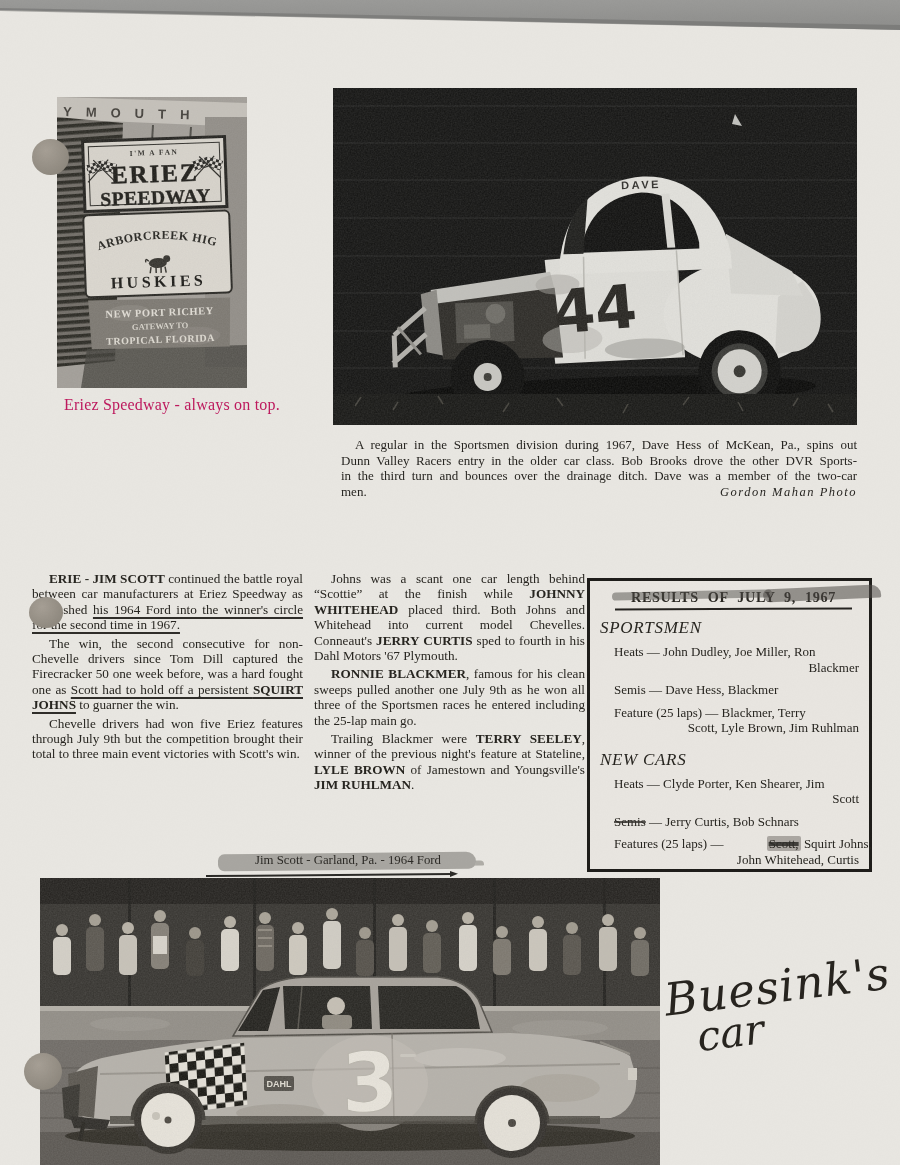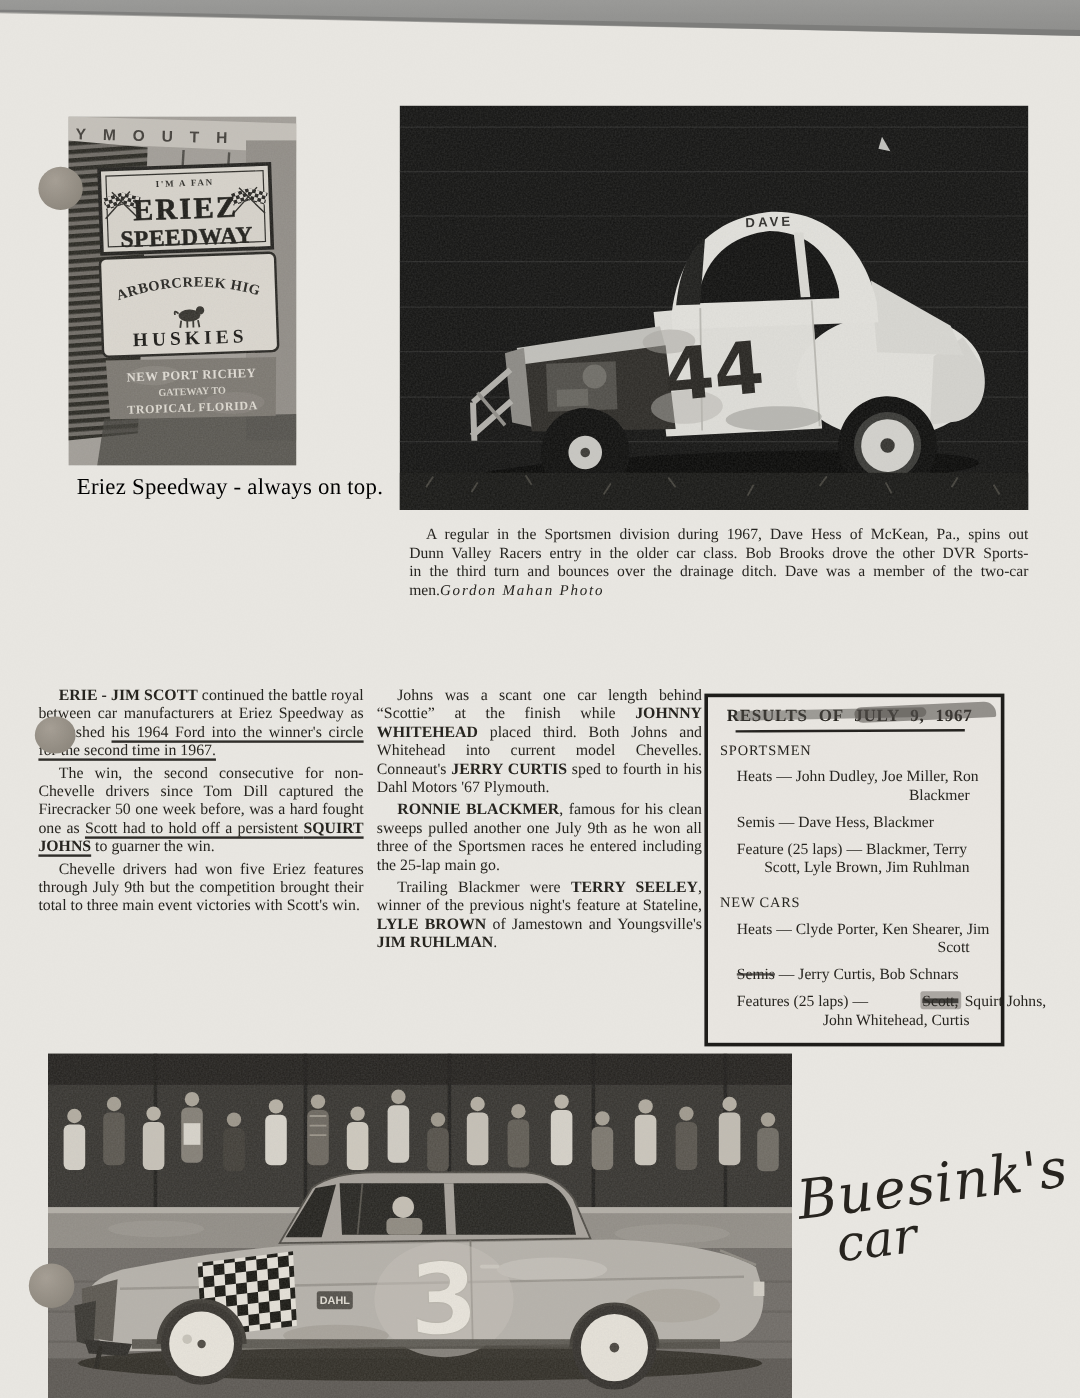--- a/index.html
+++ b/index.html
@@ -17,57 +17,57 @@
     background:#6e6e6c; opacity:.55;
     clip-path:polygon(0 8px, 900px 25px, 900px 30px, 0 11px);
   }
   figure { margin:0; position:absolute; }
   figure svg { display:block; }
   .sign-photo  { left:57px;  top:97px; }
   .hess-photo  { left:333px; top:88px; }
   .scott-photo { left:40px;  top:878px; }
 
   .sign-caption {
-    position:absolute; left:64px; top:396px; font-size:19px;
-    letter-spacing:.2px; color:#000000;
+    position:absolute; left:64px; top:396px; font-size:16px;
+    letter-spacing:.2px; color:#be185d;
   }
 
   .hess-caption { position:absolute; left:341px; top:437px; width:516px;
     font-size:13px; line-height:15.6px; color:#262420; }
   .cap-line { text-align:justify; text-align-last:justify; }
   .cap-line.first { padding-left:14px; }
-  .cap-last { display:flex; justify-content:flex-start; align-items:baseline; }
+  .cap-last { display:flex; justify-content:space-between; align-items:baseline; }
   .credit { font-style:italic; letter-spacing:1.5px; font-size:12.5px; }
 
   .article { position:absolute; left:32px; top:571px; width:553px;
     display:flex; gap:11px; z-index:1; }
   .col { width:271px; font-size:13.2px; line-height:15.4px; text-align:justify; }
   .para { margin:0 0 3px 0; text-indent:17px; }
   .b { font-weight:bold; }
   .u { text-decoration:underline; text-decoration-thickness:1.7px;
        text-underline-offset:2.5px; text-decoration-color:#2e2c28; }
 
   .results {
-    position:absolute; left:587px; top:578px; width:250px; height:294px;
-    border:3px solid #1d1c19; box-sizing:border-box; padding:6px 20px 0 12px;
+    position:absolute; left:587px; top:578px; width:285px; height:294px;
+    border:3px solid #1d1c19; box-sizing:border-box; padding:6px 4px 0 12px;
     font-size:13px; background:rgba(233,231,226,.4); z-index:1;
   }
   .r-title-wrap { position:relative; text-align:center; margin:2px 0 8px 0; }
   .r-title { font-weight:bold; font-size:14.2px; letter-spacing:.6px;
     word-spacing:5px; position:relative; z-index:1; }
   .r-rule { height:2px; background:#24221f; width:90%; margin:2px auto 0;
     transform:rotate(-.3deg); }
   .smear { position:absolute; background:rgba(82,79,75,.5); z-index:2;
     pointer-events:none; }
   .smear1 { left:10px; top:2px; width:160px; height:8px; border-radius:5px;
     transform:rotate(-1.2deg); }
   .smear2 { right:-16px; top:-2px; width:118px; height:13px;
     border-radius:8px 14px 2px 10px; transform:rotate(-2.5deg);
     background:rgba(76,73,69,.55); }
-  .r-heading { font-size:12px; letter-spacing:.7px; margin:5px 0 6px -2px; }
+  .r-heading { font-size:17px; letter-spacing:.7px; margin:5px 0 6px -2px;font-style:italic; }
   .r-heading.second { margin-top:14px; }
   .r-entry { margin:0 0 7px 0; }
   .r-line { padding-left:28px; text-indent:-16px; line-height:15.5px;
     white-space:nowrap; }
   .r-line.cont { text-align:right; padding:0 6px 0 0; text-indent:0; }
   .r-line:empty { display:none; }
   .pstrike { text-decoration:line-through; text-decoration-thickness:1.5px;
     text-decoration-color:rgba(50,48,44,.8); }
   .mstrike { text-decoration:line-through; text-decoration-thickness:3.5px;
     text-decoration-color:rgba(45,43,40,.85); background:rgba(95,92,87,.45);
@@ -286,20 +286,25 @@
     <div class="r-entry">
       <div class="r-line"><span class="pstrike">Semis</span><span> — Jerry Curtis, Bob Schnars</span></div>
 
     </div>
     <div class="r-entry">
       <div class="r-line"><span>Features (25 laps) — </span><span class="mstrike">Scott,</span><span> Squirt Johns,</span></div>
       <div class="r-line cont"><span>John Whitehead, Curtis</span></div>
     </div>
   </aside>
 
+  <div class="scott-cap">
+    <div class="hl-bar"></div>
+    <div class="scott-cap-text">Jim Scott - Garland, Pa. - 1964 Ford</div>
+    <div class="pen-line"></div>
+  </div>
 
   <figure class="scott-photo">
     <svg width="620" height="287" viewBox="0 0 620 287">
       <defs>
         <pattern id="c-chk" width="18" height="18" patternUnits="userSpaceOnUse">
           <rect width="18" height="18" fill="#e6e2d9"></rect>
           <rect width="9" height="9" fill="#15140f"></rect>
           <rect x="9" y="9" width="9" height="9" fill="#15140f"></rect>
         </pattern>
         <filter id="c-n">

